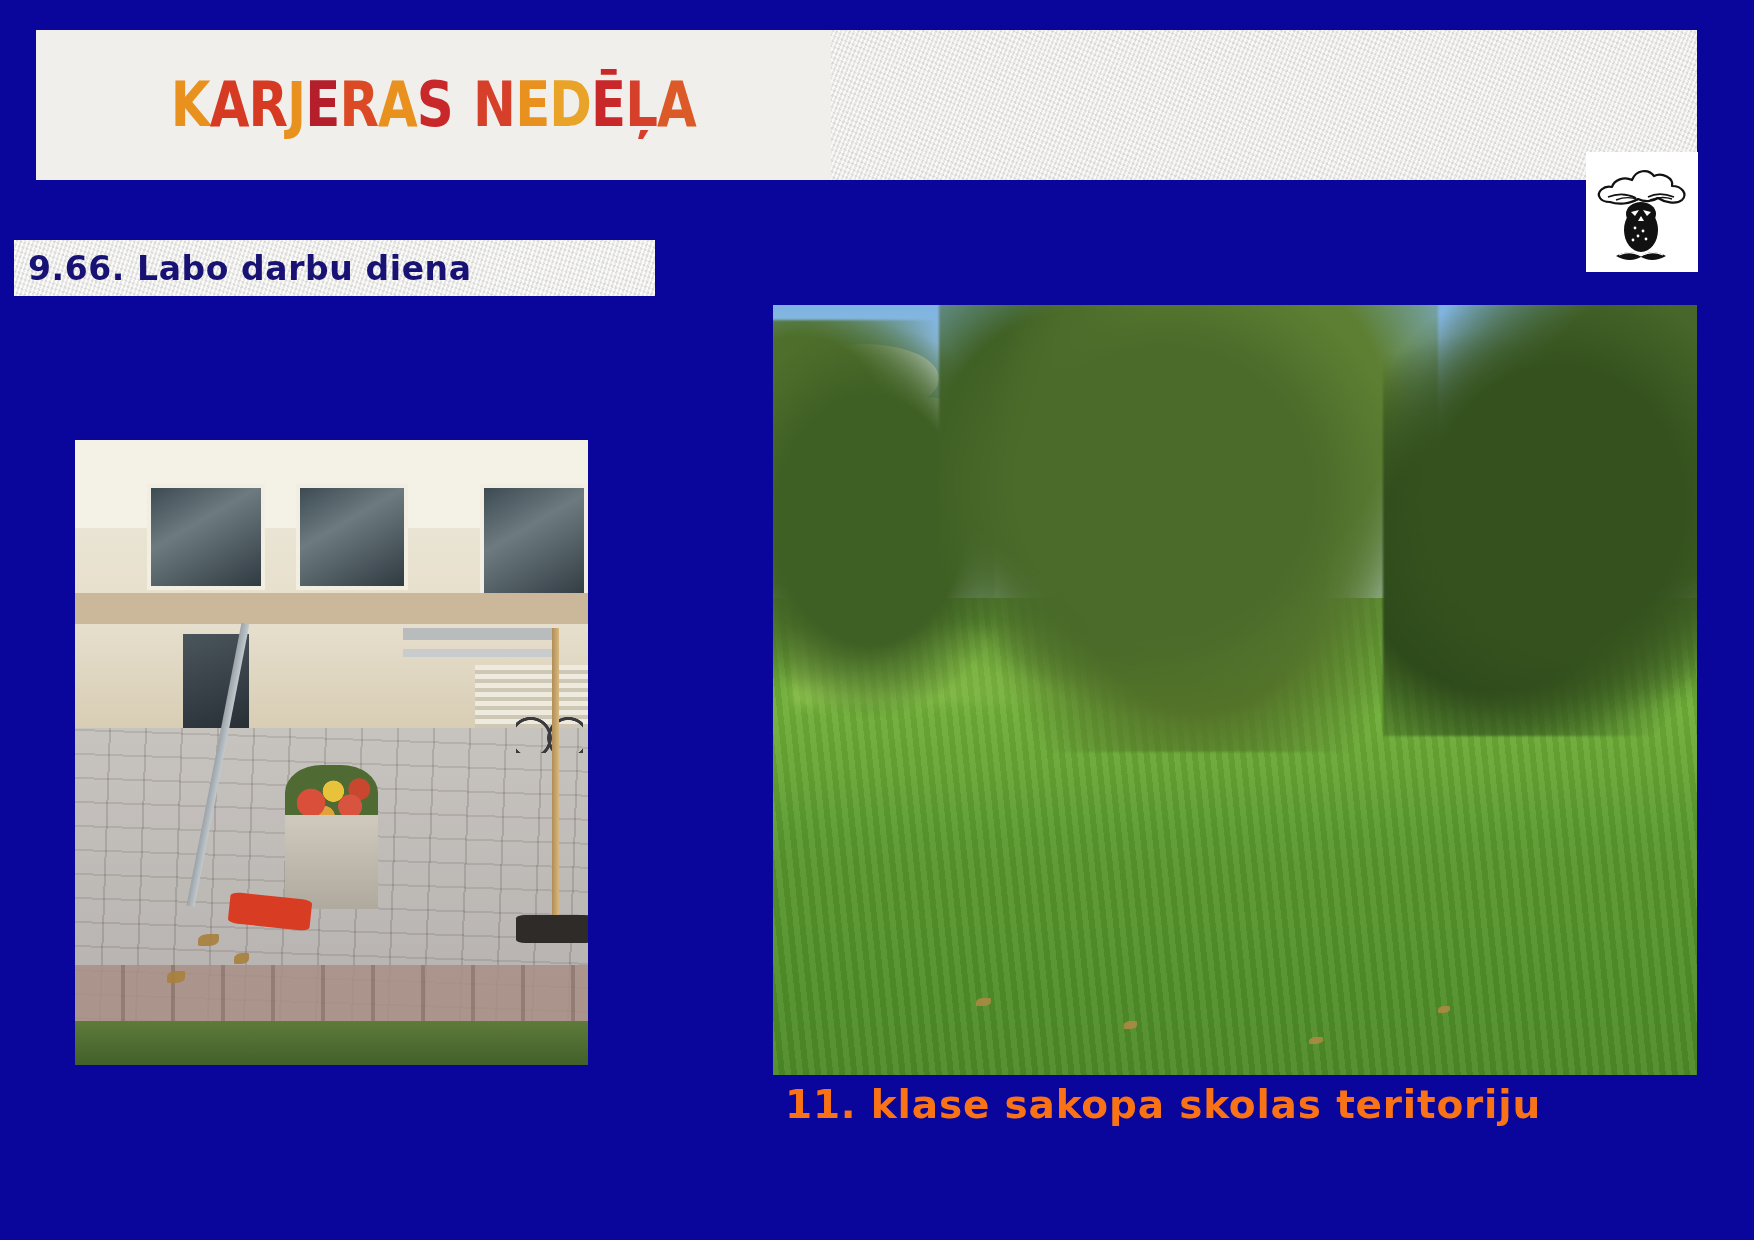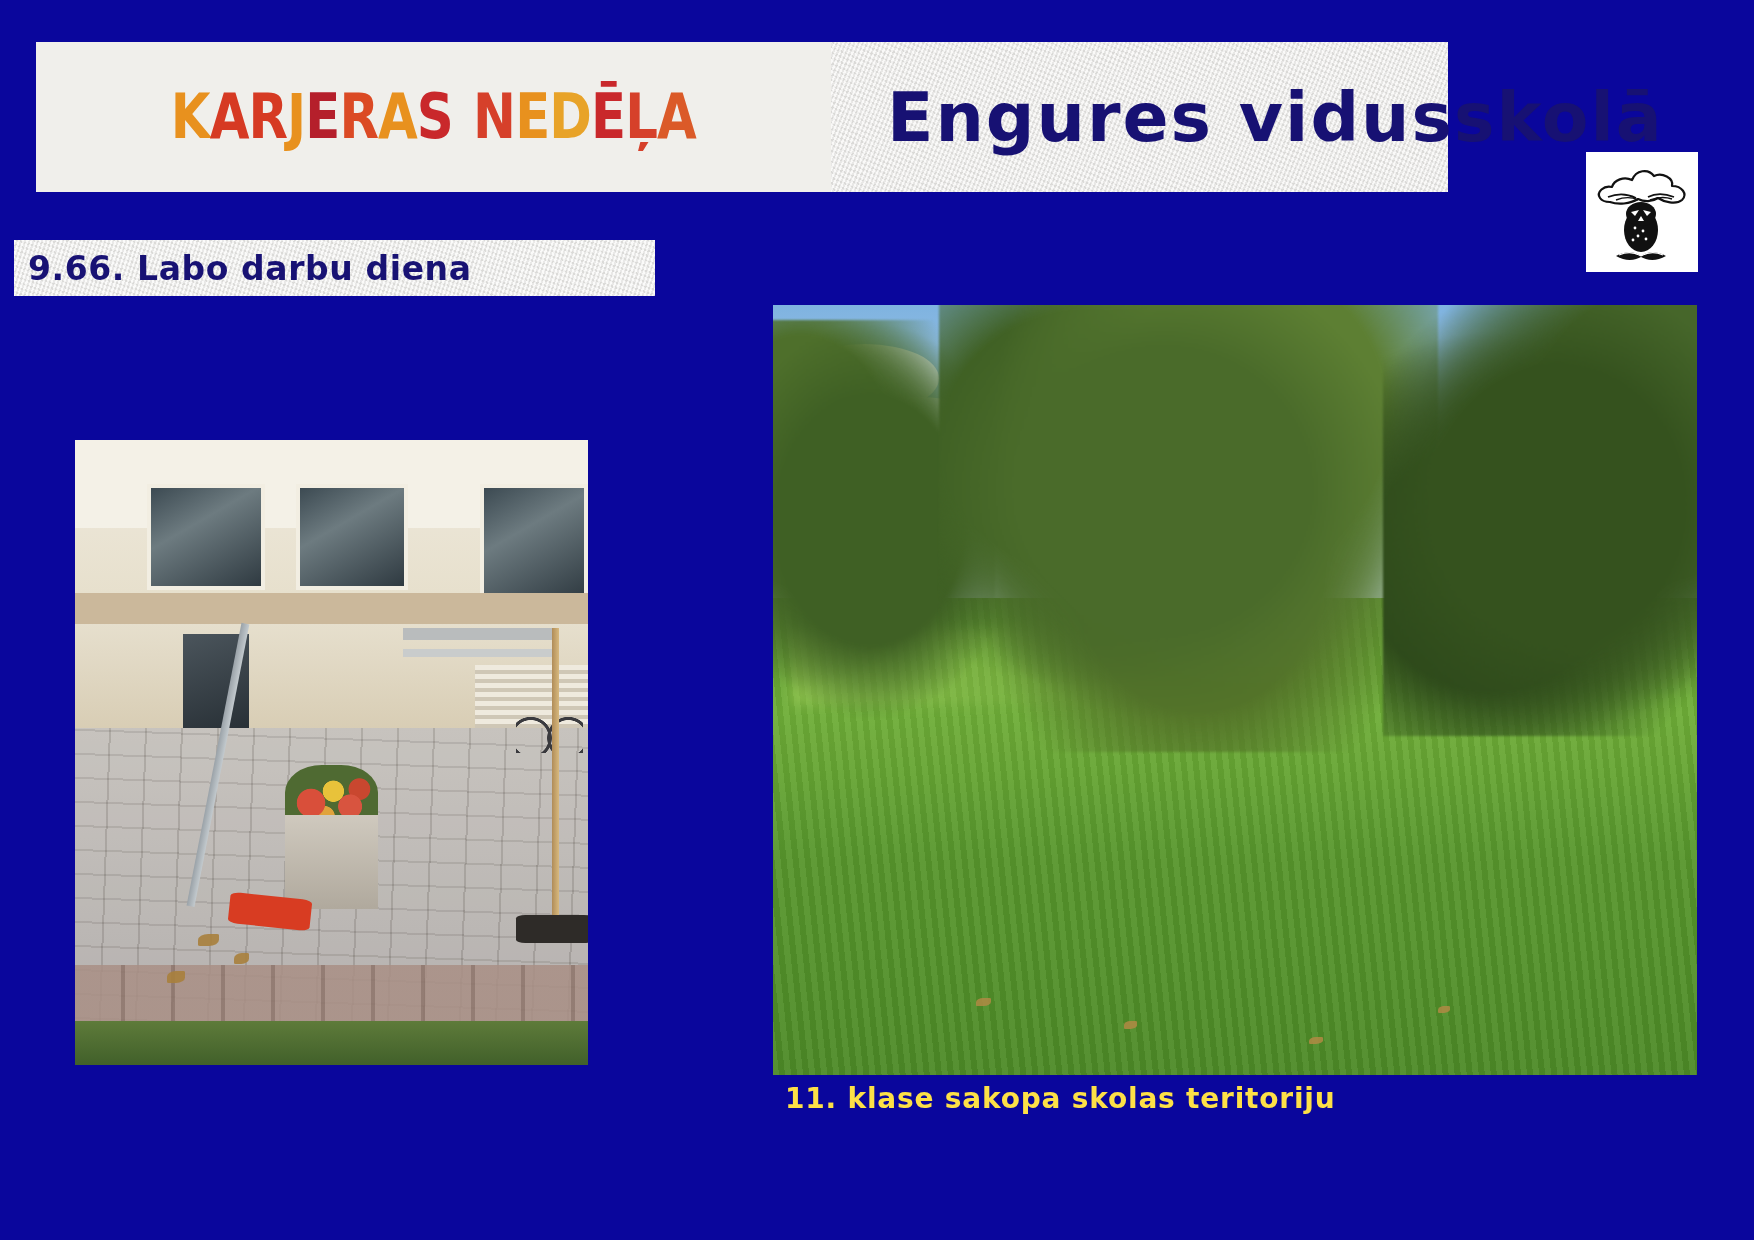--- a/index.html
+++ b/index.html
@@ -6,22 +6,22 @@
   html, body {
     width: 1754px; height: 1240px;
     overflow: hidden;
     font-family: "DejaVu Sans", sans-serif;
   }
   body { background: #0a069c; position: relative; }
 
   
   #header-band {
     position: absolute;
-    left: 36px; top: 42px;
-    width: 1412px; height: 150px;
+    left: 36px; top: 30px;
+    width: 1661px; height: 150px;
     background:
       repeating-linear-gradient(112deg, rgba(255,255,255,.55) 0 2px, rgba(200,200,200,.25) 2px 4px),
       repeating-linear-gradient(23deg, rgba(255,255,255,.45) 0 3px, rgba(190,190,190,.2) 3px 5px),
       #e9e8e4;
     display: flex;
     align-items: stretch;
   }
   #logo-box {
     width: 795px;
     background: #f0efeb;
@@ -206,38 +206,35 @@
   .rp-tool-h{ position:absolute; width:6px; background:linear-gradient(90deg,#b5904f,#dcbd7e); border-radius:3px; }
   .rp-tool-head{ position:absolute; border-radius:10%; }
   .rp-leaf  { position:absolute; background:#b08a44; border-radius:50% 10% 50% 10%; opacity:.85; }
 
   
   #photo-caption {
     position: absolute;
     left: 785px; top: 1082px;
     font-family: "DejaVu Sans", sans-serif;
     font-weight: bold;
-    font-size: 28px;
-    color: #fde047;
+    font-size: 39px;
+    color: #f97316;
     letter-spacing: 0.8px;
     white-space: nowrap;
   }
 </style>
 </head>
 <body>
 
 <div id="header-band">
 
   <div id="logo-box">
     <div id="logo-wordmark"><span class="ch" style="color: rgb(232, 145, 30);">K</span><span class="ch" style="color: rgb(214, 58, 35);">A</span><span class="ch" style="color: rgb(214, 58, 35);">R</span><span class="ch" style="color: rgb(232, 145, 30);">J</span><span class="ch" style="color: rgb(181, 31, 43);">E</span><span class="ch" style="color: rgb(219, 74, 36);">R</span><span class="ch" style="color: rgb(232, 145, 30);">A</span><span class="ch" style="color: rgb(201, 40, 43);">S</span><span class="sp"></span><span class="ch" style="color: rgb(214, 64, 42);">N</span><span class="ch" style="color: rgb(232, 145, 30);">E</span><span class="ch" style="color: rgb(232, 163, 40);">D</span><span class="ch" style="color: rgb(201, 40, 43);">Ē</span><span class="ch" style="color: rgb(214, 64, 42);">Ļ</span><span class="ch" style="color: rgb(219, 90, 40);">A</span></div>
   </div>
 
-  <div id="title-area">
-    <div id="header-title">Engures vidusskolā</div>
-  </div>
 
 </div>
 
 <div id="owl-logo-box">
   <svg viewBox="0 0 112 120">
 
     <path d="M14 46 C10 40 18 33 26 35 C28 28 38 24 46 28 C50 18 62 16 68 24 C76 20 88 26 86 34 C96 34 102 42 96 48 C90 53 78 50 72 46 C66 50 58 50 52 47 C44 52 32 53 24 50 C20 50 16 49 14 46 Z" fill="#ffffff" stroke="#111111" stroke-width="2.2" stroke-linejoin="round"></path>
 
     <path d="M22 45 C32 41 42 42 50 46" fill="none" stroke="#111111" stroke-width="1.8"></path>
     <path d="M62 45 C70 41 80 42 88 45" fill="none" stroke="#111111" stroke-width="1.8"></path>

